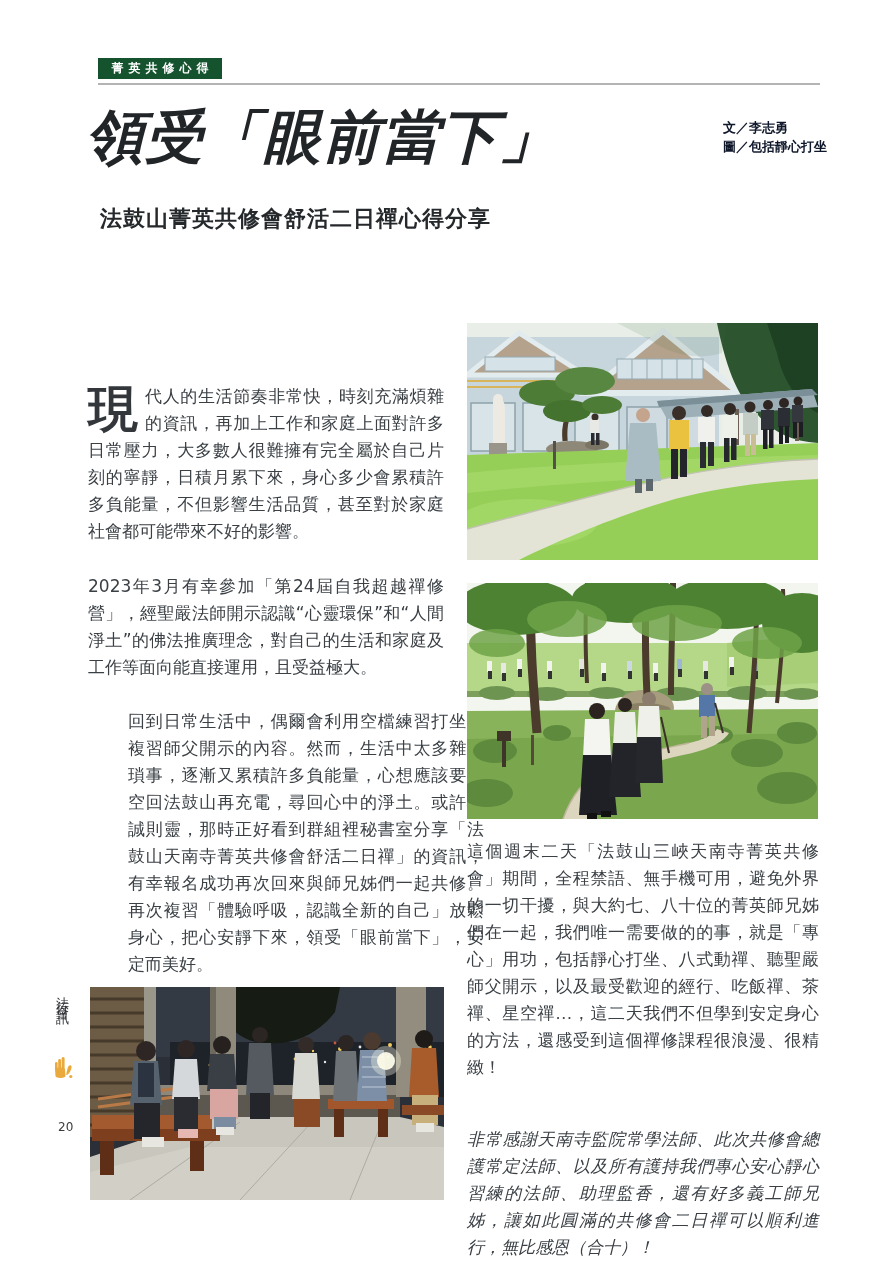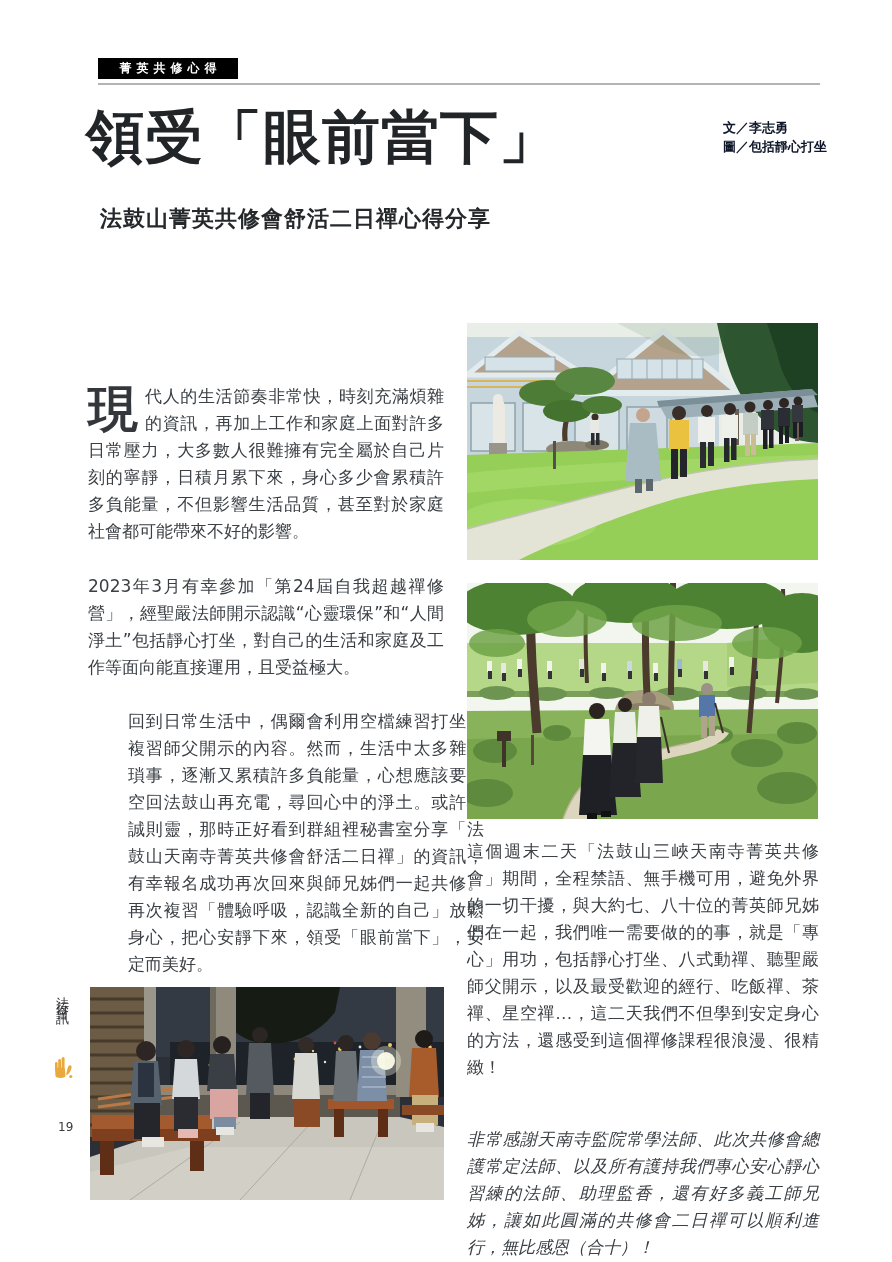--- a/index.html
+++ b/index.html
@@ -1,26 +1,26 @@
 <!DOCTYPE html>
 <html><head>
 <meta charset="utf-8">
 <style>
   html,body{margin:0;padding:0;background:#ffffff;}
   body{width:892px;height:1262px;position:relative;overflow:hidden;
        font-family:"DejaVu Sans","Liberation Sans",sans-serif;color:#3c4043;}
   .abs{position:absolute;}
 
   
-  .tag-box{left:98px;top:58px;width:140px;height:21px;background:#000000;color:#fff;
+  .tag-box{left:98px;top:58px;width:124px;height:21px;background:#14532d;color:#fff;
            display:flex;align-items:center;justify-content:center;font-size:12px;
            font-weight:bold;letter-spacing:5px;padding-left:5px;box-sizing:border-box;}
   .head-rule{left:98px;top:83px;width:722px;height:2px;background:#b4b4b4;}
   .main-title{left:86px;top:103px;width:560px;font-family:"DejaVu Serif","Liberation Serif",serif;
-              font-weight:900;font-size:58px;line-height:1.2;color:#222528;letter-spacing:1px;}
+              font-weight:900;font-size:58px;line-height:1.2;color:#222528;letter-spacing:1px;font-style:italic;}
   .sub-title{left:88px;top:192px;width:560px;font-family:"DejaVu Serif","Liberation Serif",serif;
              font-weight:bold;font-size:22px;color:#26292c;letter-spacing:1px;}
   .byline{left:723px;top:118px;width:160px;font-size:13px;line-height:19px;
           font-weight:600;color:#0f172a;}
 
   
   .body-text{font-size:17px;line-height:27px;text-align:justify;color:#3b4045;}
   .col-left{left:88px;width:356px;}
   .col-right{left:467px;width:352px;}
   .dropcap{float:left;font-size:50px;line-height:48px;font-weight:bold;color:#33373b;
@@ -49,21 +49,21 @@
   <div>文／李志勇</div>
   <div>圖／包括靜心打坐</div>
 </div>
 
 <h2 class="abs sub-title" style="margin:12px;">法鼓山菁英共修會舒活二日禪心得分享</h2>
 
 <div class="abs body-text col-left" style="top:383px;">
   <span class="dropcap">現</span><span>代人的生活節奏非常快，時刻充滿煩雜的資訊，再加上工作和家庭上面對許多日常壓力，大多數人很難擁有完全屬於自己片刻的寧靜，日積月累下來，身心多少會累積許多負能量，不但影響生活品質，甚至對於家庭社會都可能帶來不好的影響。</span>
 </div>
 
-<div class="abs body-text col-left" style="top:573px;">2023年3月有幸參加「第24屆自我超越禪修營」，經聖嚴法師開示認識“心靈環保”和“人間淨土”包括靜心打坐，對自己的生活和家庭及工作等面向能直接運用，且受益極大。</div>
+<div class="abs body-text col-left" style="top:573px;">2023年3月有幸參加「第24屆自我超越禪修營」，經聖嚴法師開示認識“心靈環保”和“人間淨土”的佛法推廣理念，對自己的生活和家庭及工作等面向能直接運用，且受益極大。</div>
 
 <div class="abs body-text col-left" style="top:708px;margin-left:40px;">回到日常生活中，偶爾會利用空檔練習打坐，複習師父開示的內容。然而，生活中太多雜煩瑣事，逐漸又累積許多負能量，心想應該要撥空回法鼓山再充電，尋回心中的淨土。或許心誠則靈，那時正好看到群組裡秘書室分享「法鼓山天南寺菁英共修會舒活二日禪」的資訊，有幸報名成功再次回來與師兄姊們一起共修。再次複習「體驗呼吸，認識全新的自己」放鬆身心，把心安靜下來，領受「眼前當下」，安定而美好。</div>
 
 <div class="abs photo" style="left:90px;top:987px;width:354px;height:213px;">
   <svg viewBox="0 0 354 213" preserveAspectRatio="none">
     <rect width="354" height="213" fill="#2b3038"></rect>
     <rect y="0" width="354" height="70" fill="#333a44"></rect>
 
     <rect x="80" y="55" width="274" height="55" fill="#1e232a"></rect>
     <g fill="#f0c95e">
@@ -462,13 +462,13 @@
       <rect x="1" y="6" width="2.6" height="9" rx="1.3"></rect>
       <rect x="4.2" y="3" width="2.8" height="12" rx="1.4"></rect>
       <rect x="7.6" y="1" width="3" height="14" rx="1.5"></rect>
       <path d="M1,13 C1,11 10,11 11,13 L11.5,20 C11.5,22.5 1.5,22.5 1.5,20 Z"></path>
       <path d="M14.5,10 C16.5,8.5 18,9.5 17.5,12 C17,14.5 15.5,17 13.8,18.5 C12.6,19.5 12,18.8 12.4,17.2 C13,14.8 13.4,12 14.5,10 Z"></path>
       <circle cx="16.8" cy="20.5" r="1.6"></circle>
     </g>
   </svg>
 </div>
 
-<div class="abs page-number">19</div>
+<div class="abs page-number">20</div>
 
 </body></html>

